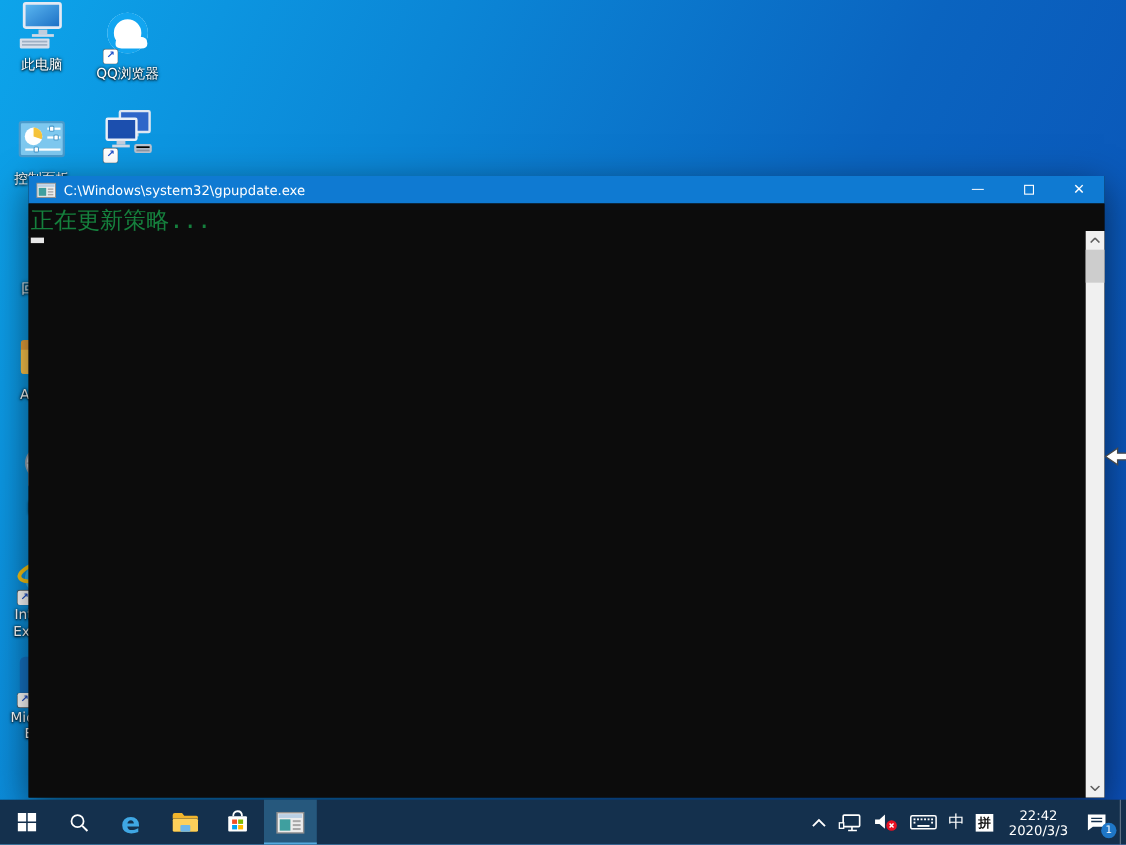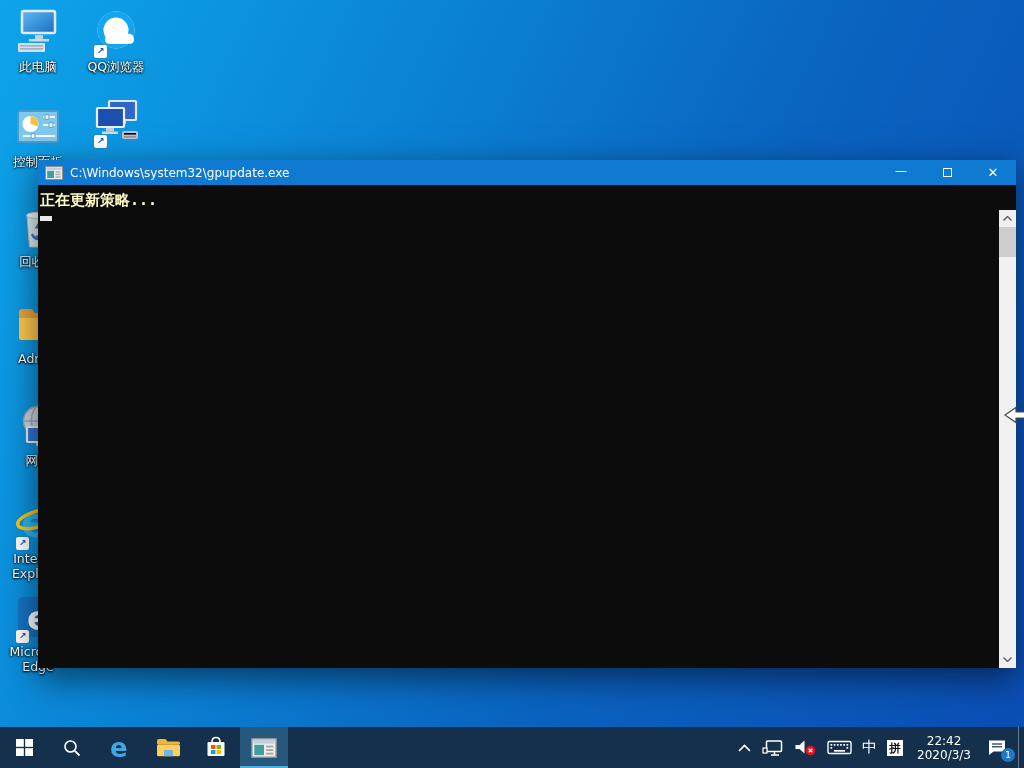--- a/index.html
+++ b/index.html
@@ -12,32 +12,32 @@
   
   .dicon { position:absolute; width:72px; text-align:center; color:#fff; z-index:1; cursor:default; }
   .dicon .art { width:48px; height:48px; margin:0 auto; position:relative; }
   .dlabel { font-size:12.5px; line-height:15px; margin-top:3px;
     text-shadow:0 1px 2px #000, 0 0 3px rgba(0,0,0,.9); }
   .badge-shortcut { position:absolute; left:2px; bottom:-2px; width:13px; height:13px;
     background:#fff; border-radius:2px; box-shadow:0 0 1px #555;
     font-size:9px; font-weight:bold; color:#1d4fc8; line-height:13px; text-align:center; }
 
   
-  .window { position:absolute; left:38px; top:160px; width:978px; height:508px; z-index:5;
+  .window { position:absolute; left:26px; top:160px; width:978px; height:565px; z-index:5;
     box-shadow:0 10px 32px rgba(0,0,0,.55); background:#0c0c0c; }
   .titlebar { height:25px; background:#0f7ad2; display:flex; align-items:center; color:#fff; }
   .title-icon { margin-left:7px; display:flex; }
   .title-text { font-size:12px; margin-left:7px; flex:1; white-space:nowrap; overflow:hidden; }
   .tbtn { width:46px; height:25px; display:flex; align-items:center; justify-content:center;
     font-size:13px; color:#fff; }
   .tbtn .minglyph { font-size:12px; margin-top:-4px; }
   .max-box { width:9px; height:9px; border:1px solid #fff; display:block; }
   .console-body { position:absolute; top:25px; left:0; right:0; bottom:0; background:#0c0c0c; }
-  .console-text { position:absolute; left:2px; top:0; right:18px; color:#fef9c3;
-    font-family:"DejaVu Sans Mono","DejaVu Sans",monospace; font-size:15px;font-weight:bold; }
+  .console-text { position:absolute; left:2px; top:0; right:18px; color:#15803d;
+    font-family:"DejaVu Sans Mono","DejaVu Sans",monospace; font-size:21px; }
   .cline { height:30px; line-height:30px; white-space:pre; }
   .ccursor { width:12px; height:5px; background:#e8e8e8; margin-top:1px; }
 
   
   .scrollbar { position:absolute; top:25px; right:0; width:17px; bottom:0; background:#f0f0f0; }
   .sb-btn { position:absolute; left:0; width:17px; height:17px;
     display:flex; align-items:center; justify-content:center; }
   .sb-up { top:0; } .sb-down { bottom:0; }
   .sb-thumb { position:absolute; top:17px; left:0; width:17px; height:30px; background:#cdcdcd; }
 
@@ -59,21 +59,21 @@
   .ac-wrap { position:relative; padding:0 10px 0 6px; }
   .ac-badge { position:absolute; right:3px; bottom:6px; width:14px; height:14px; border-radius:50%;
     background:#1e77c8; font-size:9.5px; line-height:14px; text-align:center; color:#fff; }
   .show-desktop { width:6px; border-left:1px solid rgba(255,255,255,.35); height:41px; }
 </style>
 </head>
 <body>
 
 <div class="screen">
 
-  <div class="dicon" style="left:2px;top:8px">
+  <div class="dicon" style="left:2px;top:0">
     <div class="art">
       <svg width="48" height="48" viewBox="0 0 48 48">
         <defs>
             <linearGradient id="gscr" x1="0" y1="0" x2="1" y2="1">
           <stop offset="0" stop-color="#5db9f2"></stop>
               <stop offset="1" stop-color="#1a6ec4"></stop>
             </linearGradient>
           </defs>
         <rect x="8" y="3" width="33" height="22" rx="1.5" fill="url(#gscr)" stroke="#e2e9f4" stroke-width="2.5"></rect>
         <rect x="21" y="27" width="8" height="4" fill="#c2cddd"></rect>

